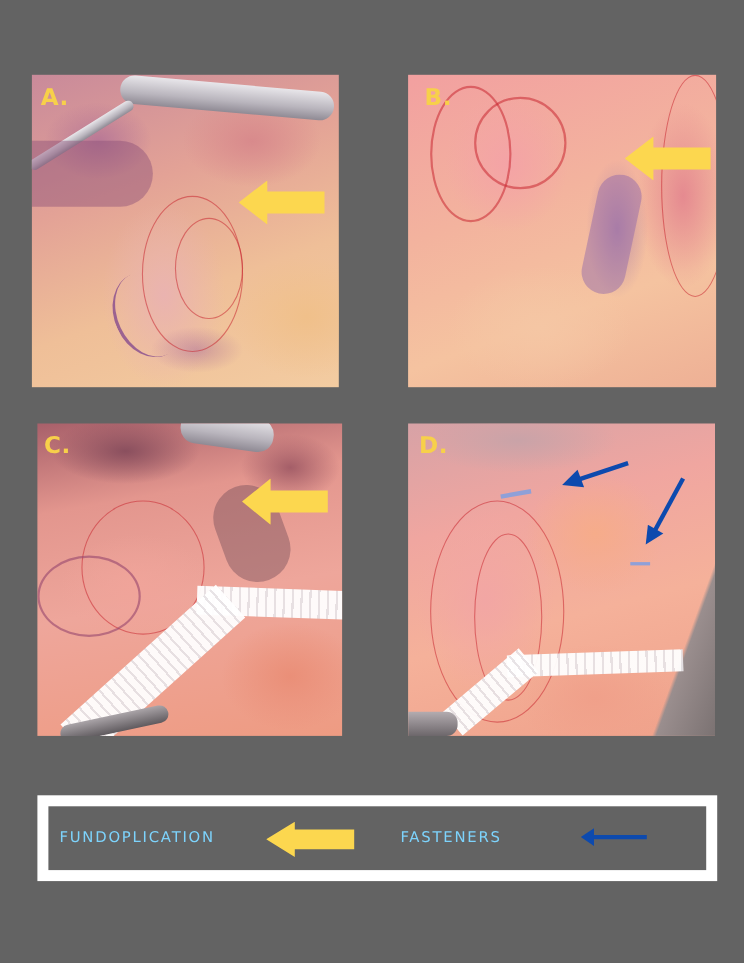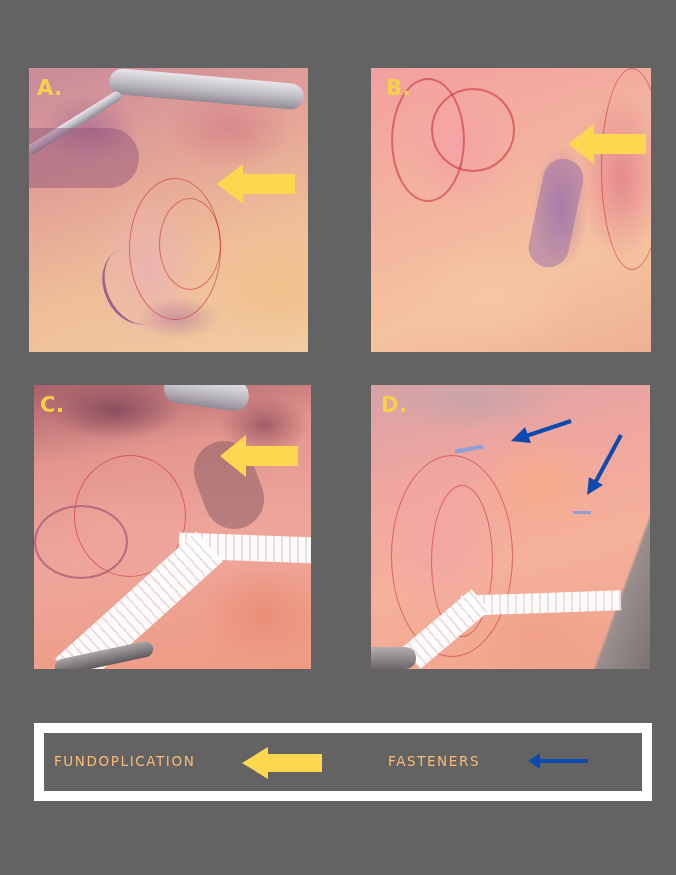--- a/index.html
+++ b/index.html
@@ -79,28 +79,28 @@
     
     #legend {
       position: absolute;
       left: 34px; top: 723px;
       width: 598px; height: 58px;
       border: 10px solid #ffffff;
       background: #636363;
     }
     .legend-text {
       position: absolute;
-      color: #fdba74;
+      color: #7dd3fc;
       font-family: "DejaVu Sans", sans-serif;
       font-size: 13.5px;
       letter-spacing: 1.6px;
       top: 20px;
     }
     #legend-fundoplication-label { left: 10px; }
-    #legend-fasteners-label { left: 344px; }
+    #legend-fasteners-label { left: 320px; }
     #legend-yellow-arrow { position: absolute; left: 198px; top: 14px; }
     #legend-blue-arrow { position: absolute; left: 484px; top: 18px; }
   </style>
 </head>
 <body>
 
 <div class="panel" id="panel-a">
   <div class="instrument" style="left:80px; top:8px; width:195px; height:26px; transform:rotate(5deg);"></div>
   <div class="instrument" style="left:-10px; top:50px; width:110px; height:10px; transform:rotate(-32deg); border-radius:5px;"></div>
   <div style="position:absolute;left:0;top:60px;width:110px;height:60px;background:rgba(140,80,120,0.45);border-radius:0 60px 60px 0;"></div>

